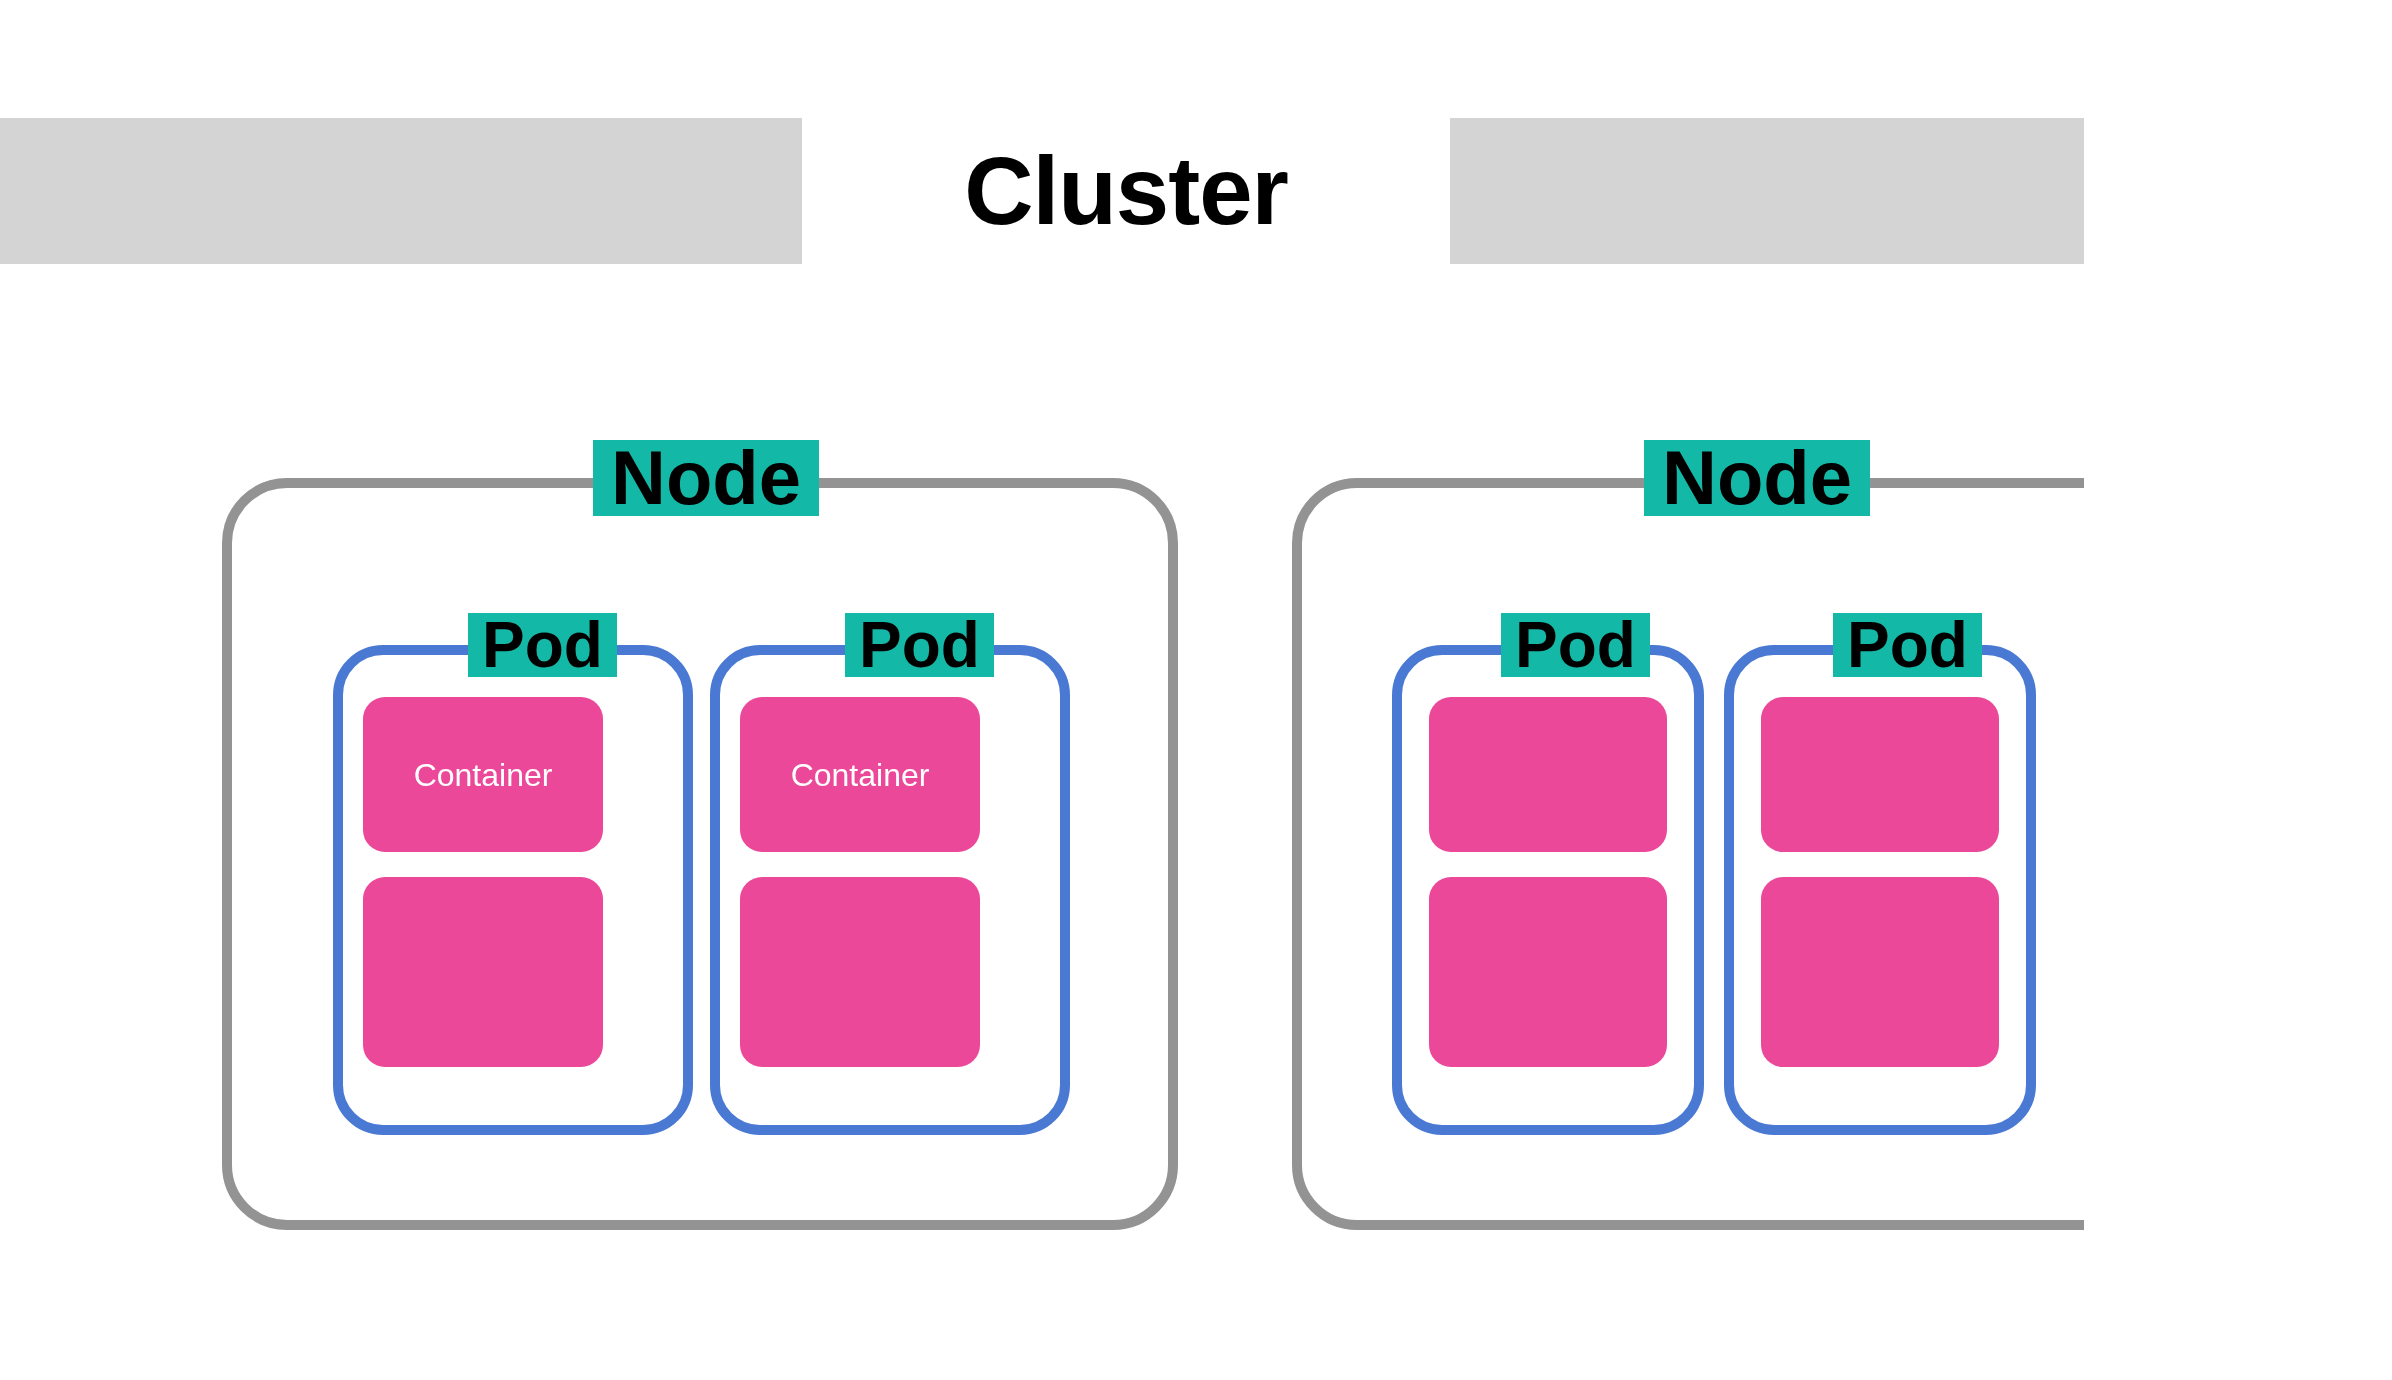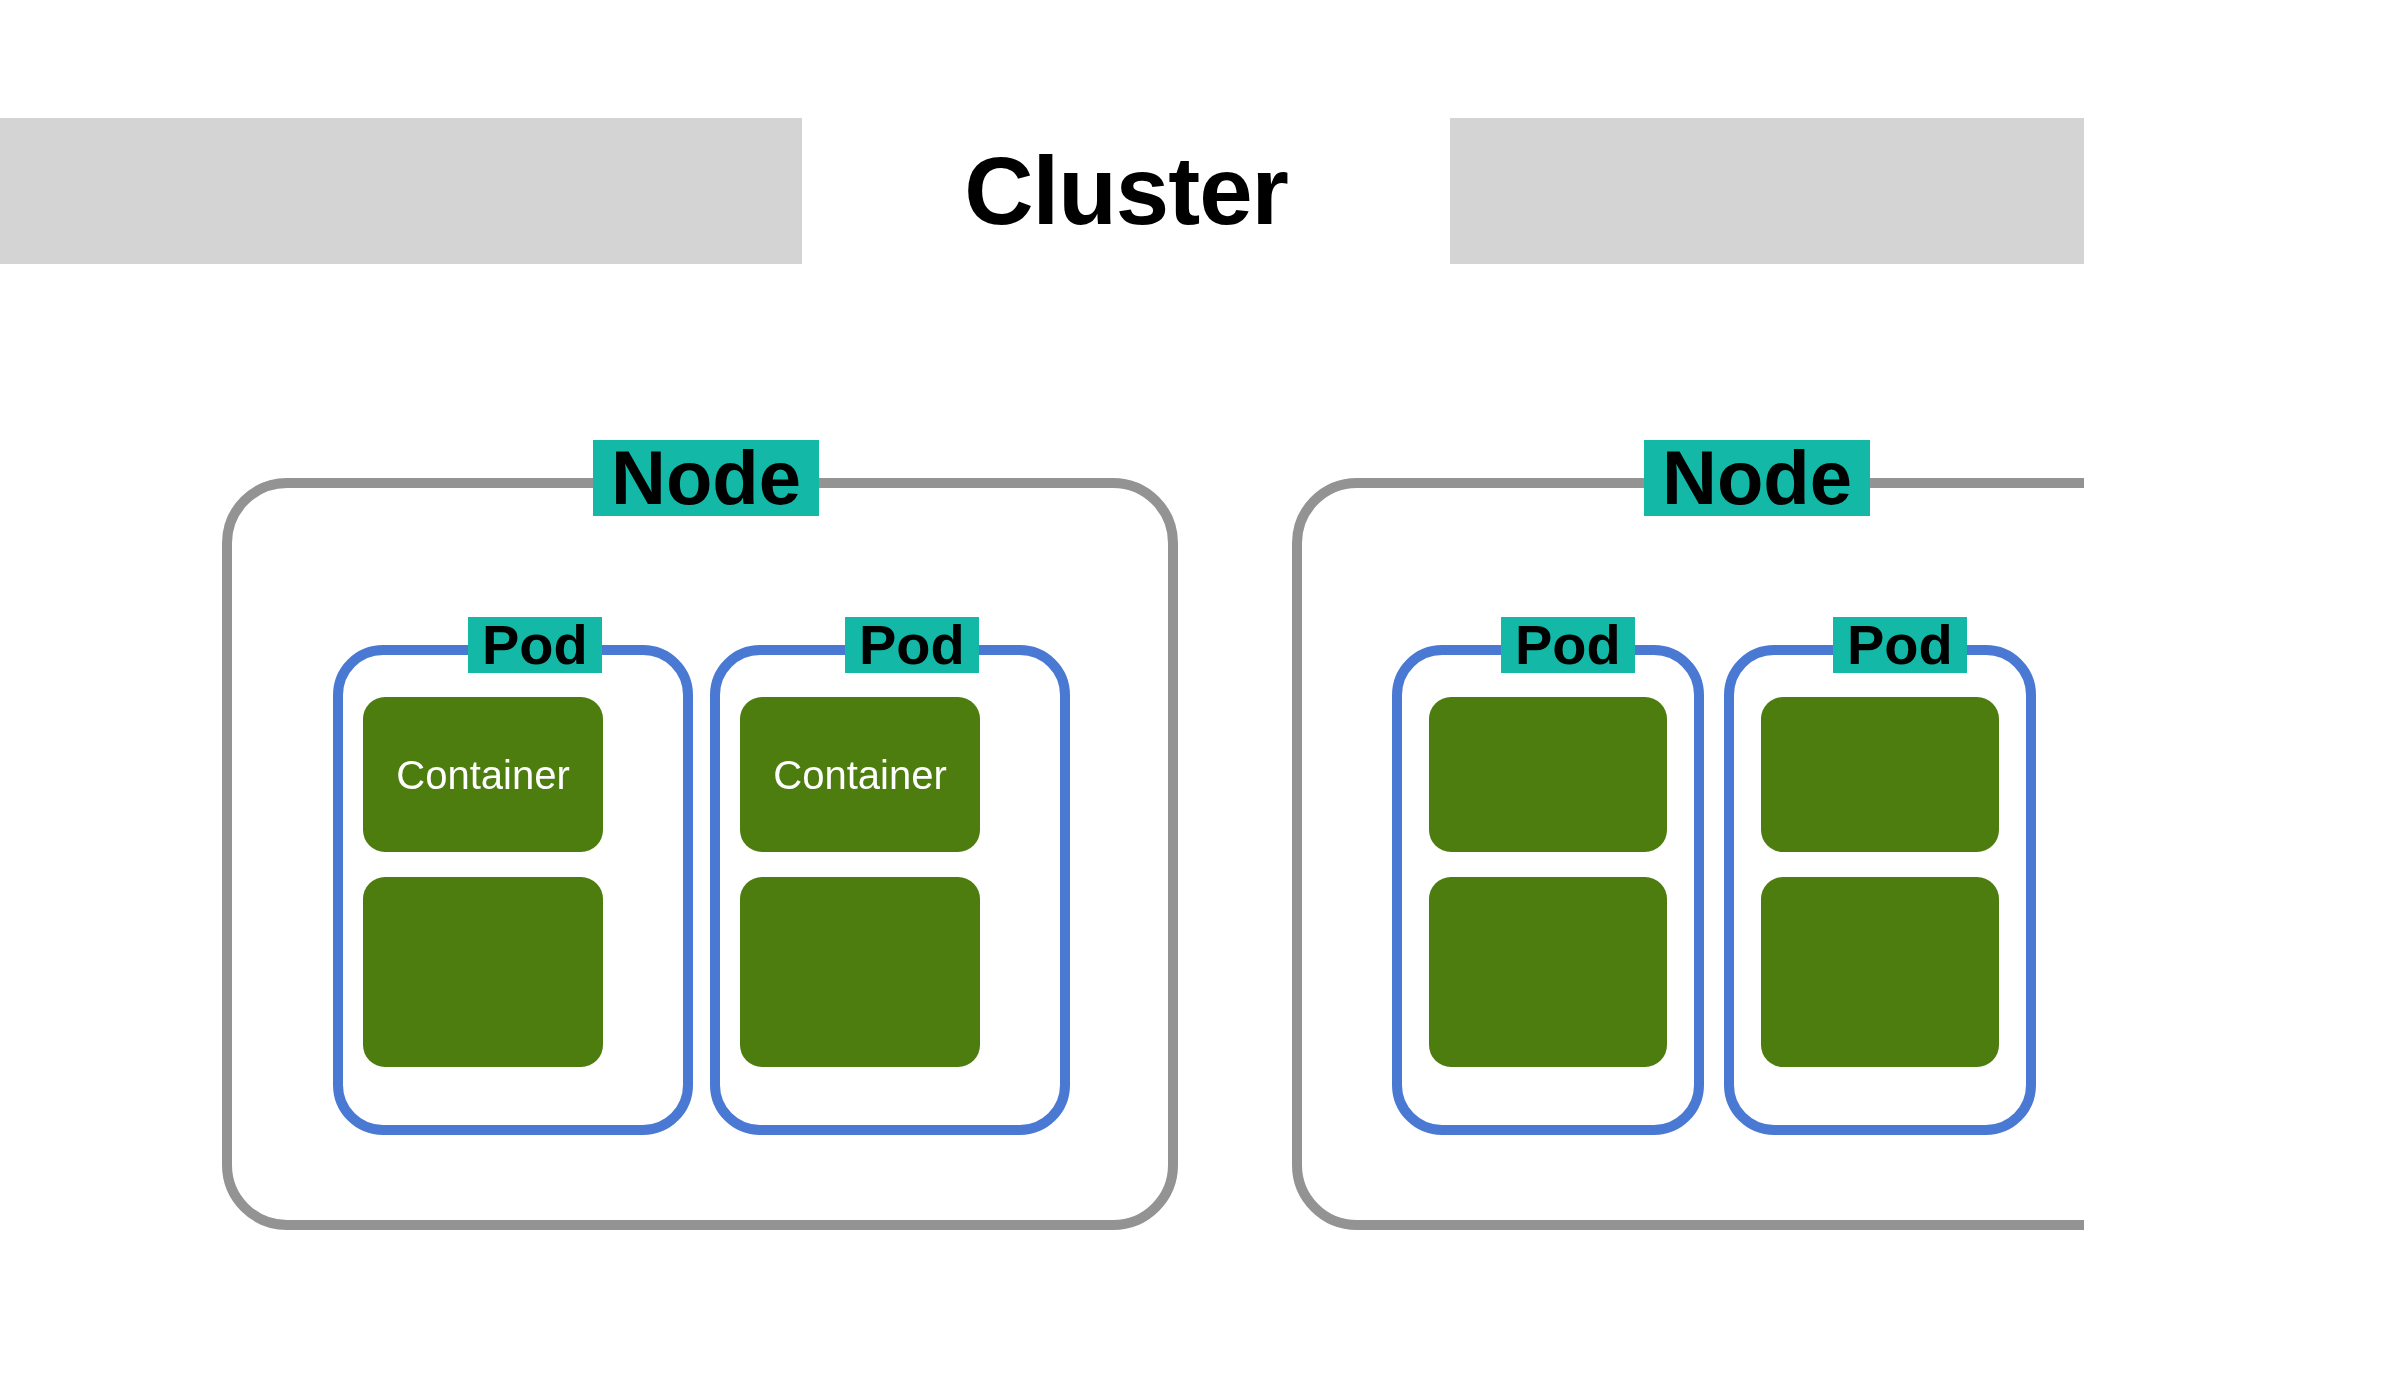--- a/index.html
+++ b/index.html
@@ -69,36 +69,36 @@
     white-space: nowrap;
   }
 
   
   .node-legend {
     font-size: 76px;
     padding: 0 18px;
   }
   
   .pod-legend {
-    font-size: 56px;
+    font-size: 64px;
     padding: 0 14px;
   }
 
   
   .container-box {
     position: absolute;
-    background: #4d7c0f;
+    background: #ec4899;
     border-radius: 22px;
     display: flex;
     align-items: center;
     justify-content: center;
     color: #ffffff;
     font-family: "Liberation Sans", sans-serif;
     font-weight: normal;
-    font-size: 40px;
+    font-size: 32px;
     line-height: 1;
   }
   .container-box.empty { color: transparent; }
 </style>
 </head>
 <body>
 
 <div id="page">
 
   <div class="header-band band-left"></div>

